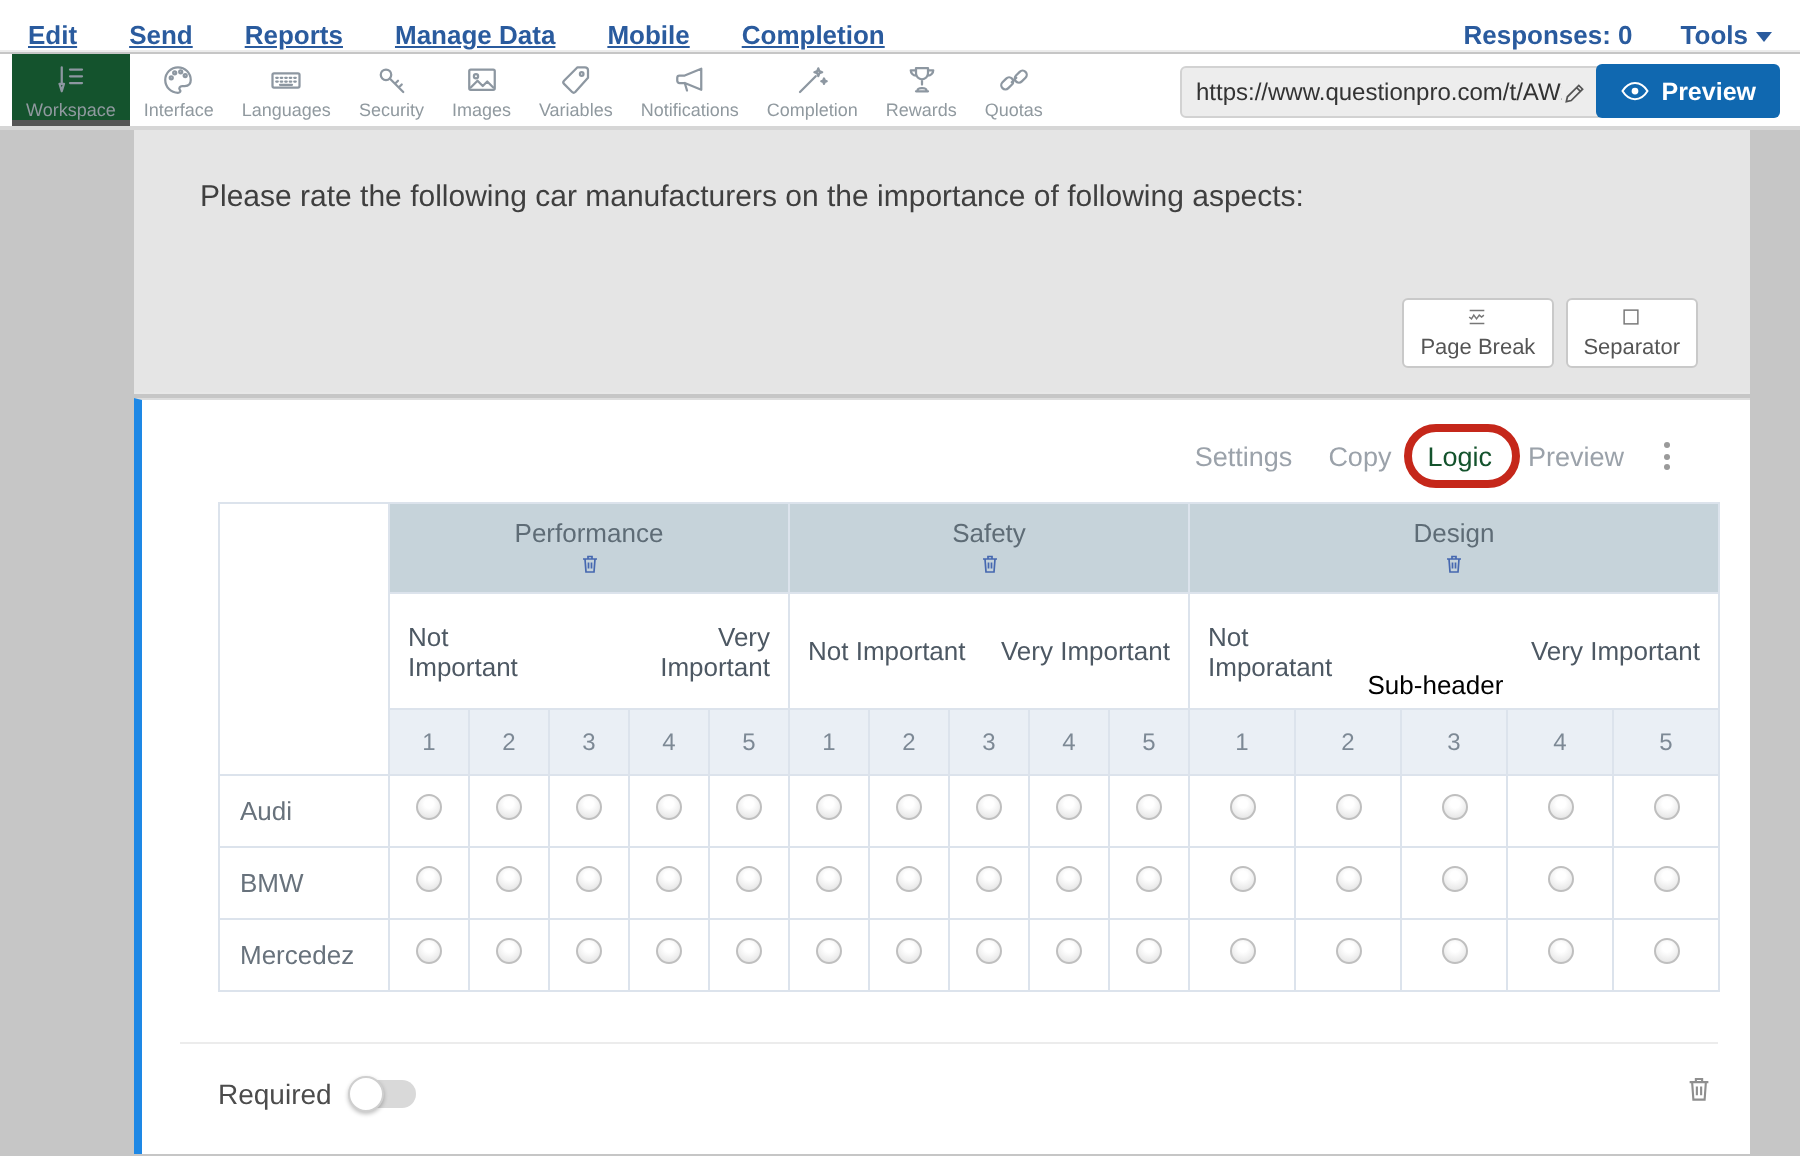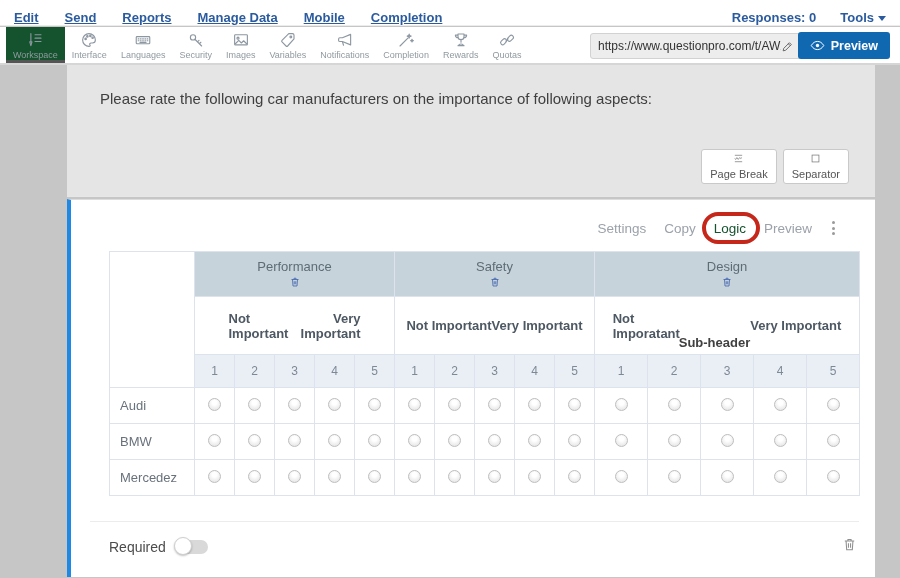--- a/index.html
+++ b/index.html
@@ -57,26 +57,26 @@
   .dots i { width:3px; height:3px; border-radius:50%; background:#9a9a9a; }
 
   
   table.matrix { margin:14px 0 0 38px; border-collapse:collapse; table-layout:fixed; }
   .matrix td { border:1px solid #dce3ec; }
   .corner { background:#fff; }
   .ghead { background:#c6d3da; text-align:center; color:#5e6c76; font-size:13px; height:45px; vertical-align:middle; }
   .ghead .gname { padding-top:2px; }
   .ghead svg { width:12px; height:12px; stroke:#4668b0; fill:none; stroke-width:1.7; margin-top:2px; cursor:pointer; }
   .subhdr td { height:58px; font-size:13px; color:#4d5863; padding:0 9px; vertical-align:middle; }
-  .sh { display:flex; justify-content:center; align-items:center;font-weight:bold; }
+  .sh { display:flex; justify-content:space-between; align-items:center; }
   .sh-l { text-align:left; }
   .sh-r { text-align:right; }
   .wrapcol { max-width:66px; }
   .nowrap { white-space:nowrap; }
-  .sh-mid { color:#404040; white-space:nowrap;margin-top:34px; }
+  .sh-mid { color:#000000; white-space:nowrap;margin-top:34px; }
   .numrow td { background:#eaeff5; text-align:center; color:#7d8995; font-size:12px; height:33px; }
   .rowlabel { font-size:13px; color:#68727c; padding-left:10px; background:#fff; }
   .rc { text-align:center; height:36px; }
   .radio { display:inline-block; width:13px; height:13px; border-radius:50%; border:1px solid #bfbfbf;
            background:radial-gradient(circle at 50% 35%, #ffffff 0 25%, #e0e0e0 95%); cursor:pointer; }
 
   .links { margin:12px 0 0 38px; font-size:13px; color:#4a80ce; }
   .links span { cursor:pointer; }
   .links .sep { cursor:default; }
 

